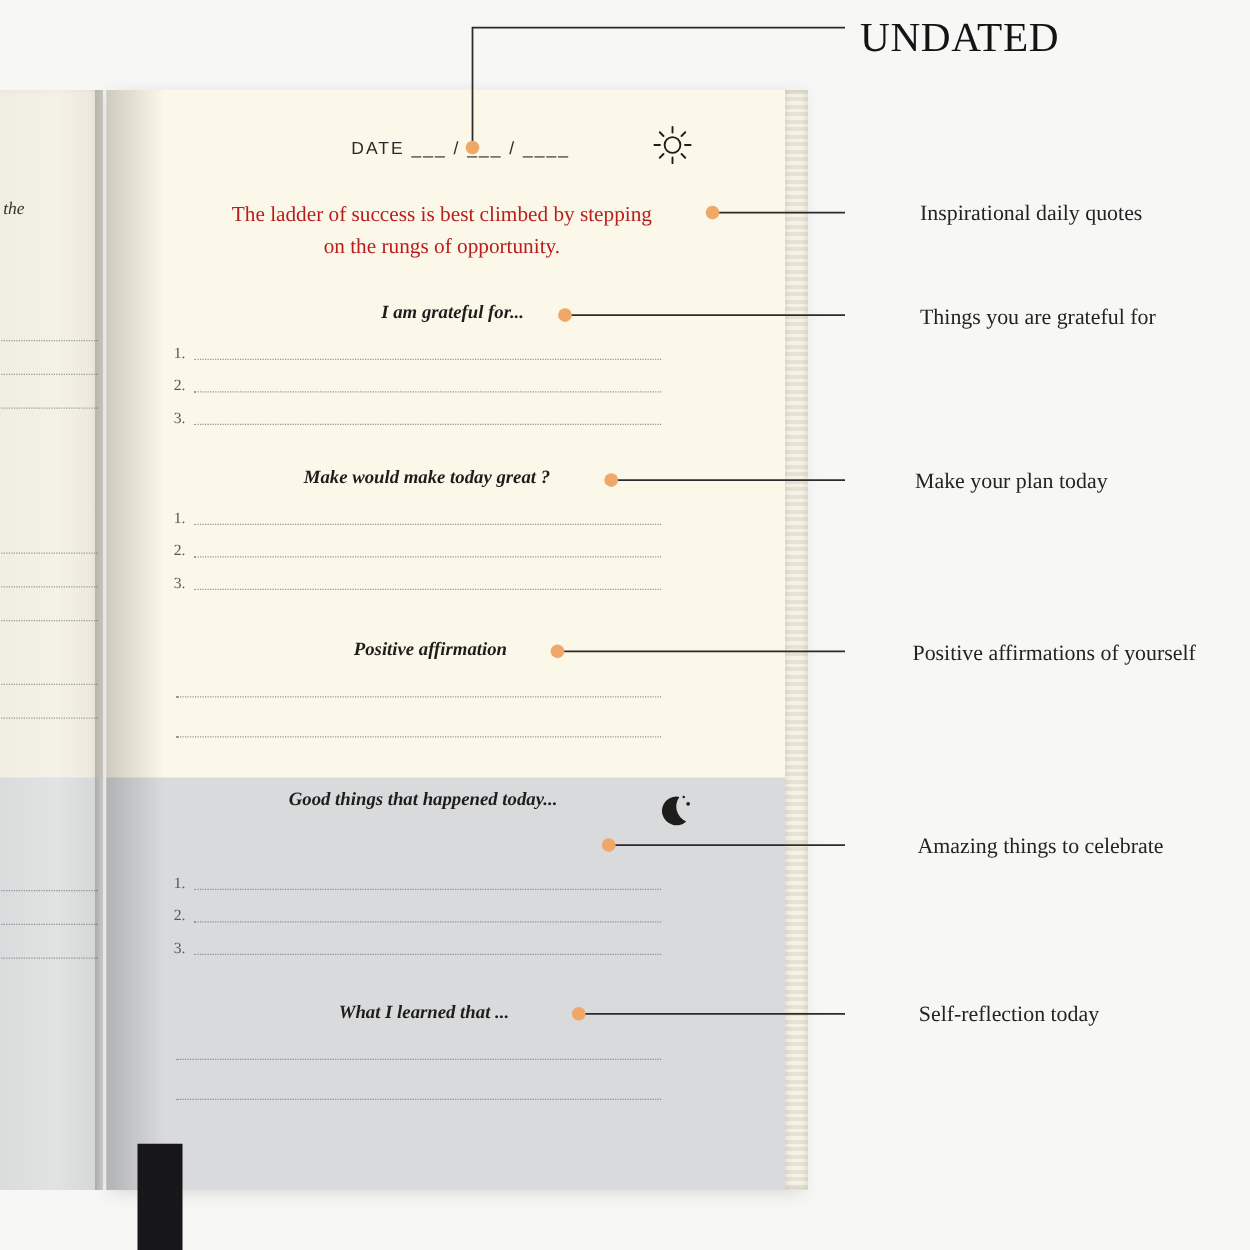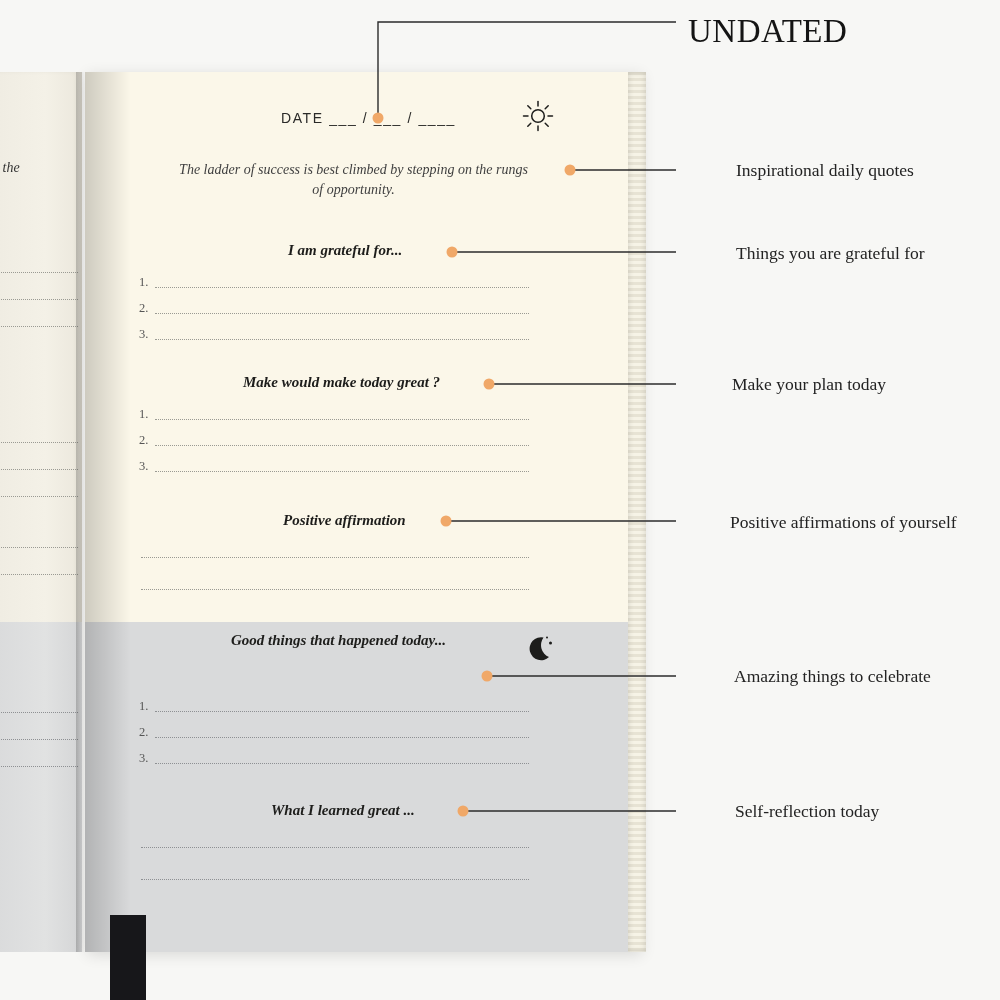--- a/index.html
+++ b/index.html
@@ -126,24 +126,23 @@
     left: 392px;
     top: 560px;
   }
 
   .quote {
     position: absolute;
     left: 45px;
     top: 88px;
     width: 355px;
     text-align: center;
-    font-style: italic;
-    font-size: 14px;
+    font-size: 17px;
     line-height: 1.45;
-    color: #404040;
+    color: #b91c1c;
   }
   .quote-author {
     position: absolute;
     left: 45px;
     top: 138px;
     width: 355px;
     text-align: center;
     font-family: "Liberation Sans", sans-serif;
     font-style: normal;
     font-size: 12.5px;
@@ -257,21 +256,21 @@
           <line x1="6.8" y1="6.8" x2="9.8" y2="9.8"></line>
           <line x1="24.2" y1="24.2" x2="27.2" y2="27.2"></line>
           <line x1="27.2" y1="6.8" x2="24.2" y2="9.8"></line>
           <line x1="9.8" y1="24.2" x2="6.8" y2="27.2"></line>
         </g>
       </svg>
     </div>
 
     <div class="quote">The ladder of success is best climbed by stepping on the rungs of opportunity.</div>
 
-    <div class="prompt" style="left:157px; top:170px;">I am grateful for...</div>
+    <div class="prompt" style="left:174px; top:170px;">I am grateful for...</div>
     <div class="lines" style="left:8px; top:198px; width:390px;">
       <div class="line-row">
         <span class="line-num">1.</span>
         <span class="dotted"></span>
       </div>
       <div class="line-row">
         <span class="line-num">2.</span>
         <span class="dotted"></span>
       </div>
       <div class="line-row">
@@ -323,21 +322,21 @@
       <div class="line-row">
         <span class="line-num">2.</span>
         <span class="dotted"></span>
       </div>
       <div class="line-row">
         <span class="line-num">3.</span>
         <span class="dotted"></span>
       </div>
     </div>
 
-    <div class="prompt" style="left:140px; top:730px;">What I learned great ...</div>
+    <div class="prompt" style="left:140px; top:730px;">What I learned that ...</div>
     <div class="lines night" style="left:10px; top:758px; width:388px;">
       <div class="line-row" style="height:32px;">
         <span class="dotted plain"></span>
       </div>
       <div class="line-row" style="height:32px;">
         <span class="dotted plain"></span>
       </div>
     </div>
 
   </div>

